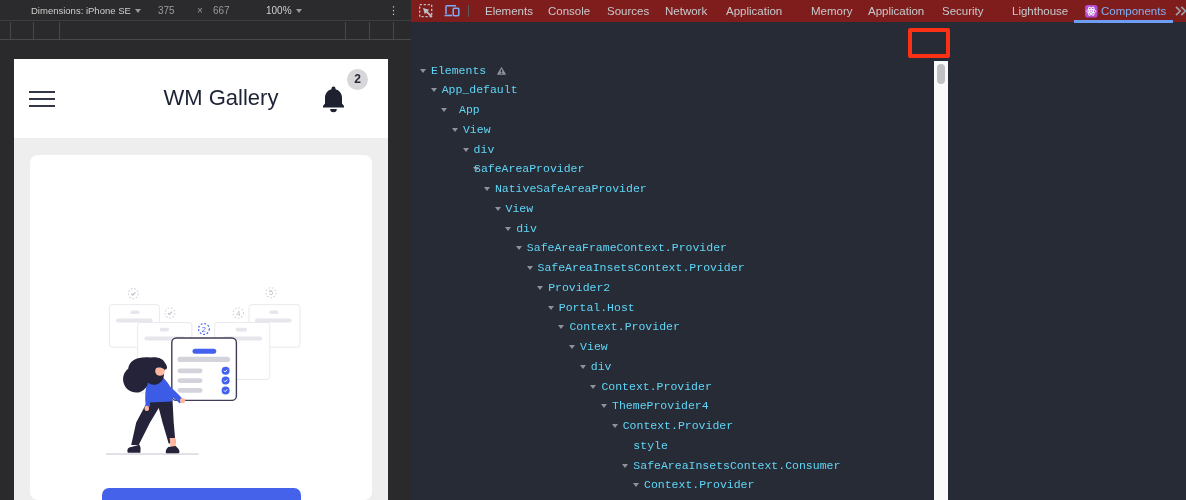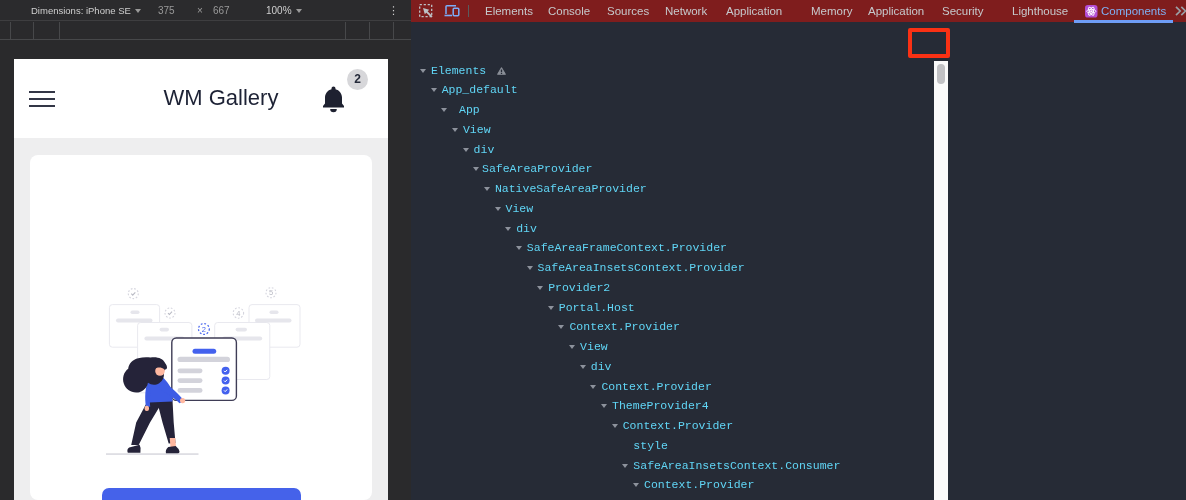--- a/index.html
+++ b/index.html
@@ -206,21 +206,21 @@
       <div class="row" style="top:59.85px;left:0;">
         <span class="arr" style="left:40.95px"></span>
         <span style="position:absolute;left:51.95px">View</span>
       </div>
       <div class="row" style="top:79.6px;left:0;">
         <span class="arr" style="left:51.6px"></span>
         <span style="position:absolute;left:62.6px">div</span>
       </div>
       <div class="row" style="top:99.35px;left:0;">
         <span class="arr" style="left:62.25px"></span>
-        <span style="position:absolute;left:71px">SafeAreaProvider</span>
+        <span style="position:absolute;left:63px">SafeAreaProvider</span>
       </div>
       <div class="row" style="top:119.1px;left:0;">
         <span class="arr" style="left:72.9px"></span>
         <span style="position:absolute;left:83.9px">NativeSafeAreaProvider</span>
       </div>
       <div class="row" style="top:138.85px;left:0;">
         <span class="arr" style="left:83.55px"></span>
         <span style="position:absolute;left:94.55px">View</span>
       </div>
       <div class="row" style="top:158.6px;left:0;">

